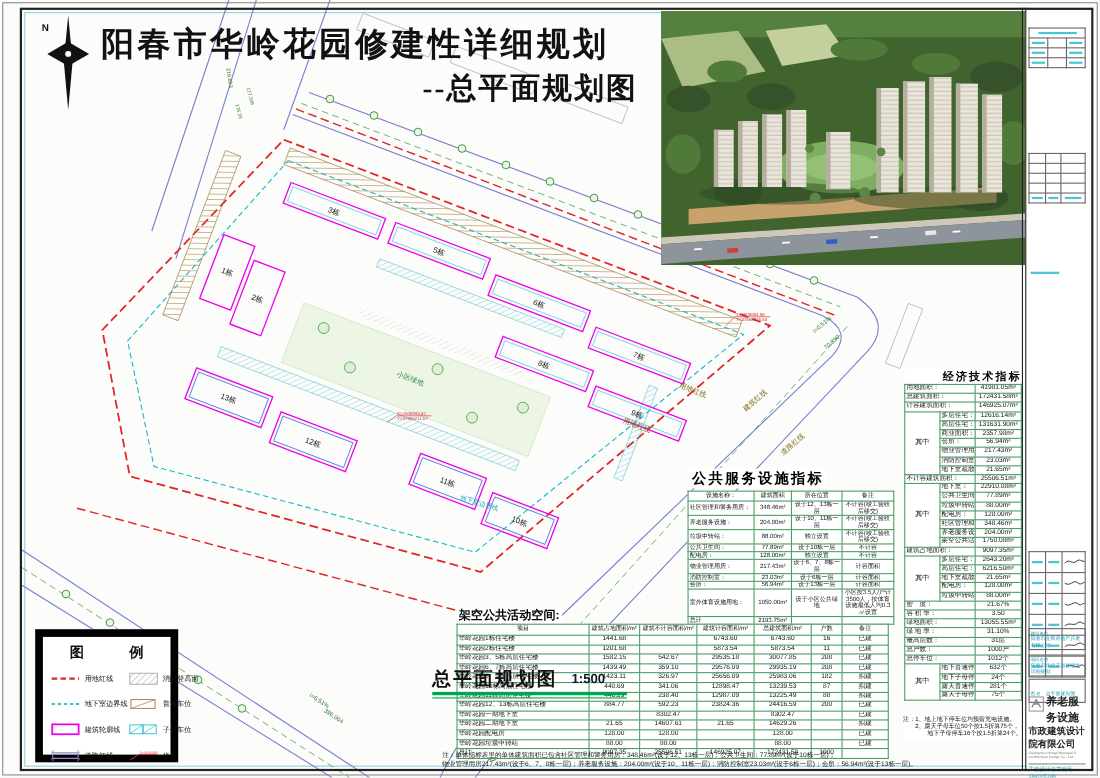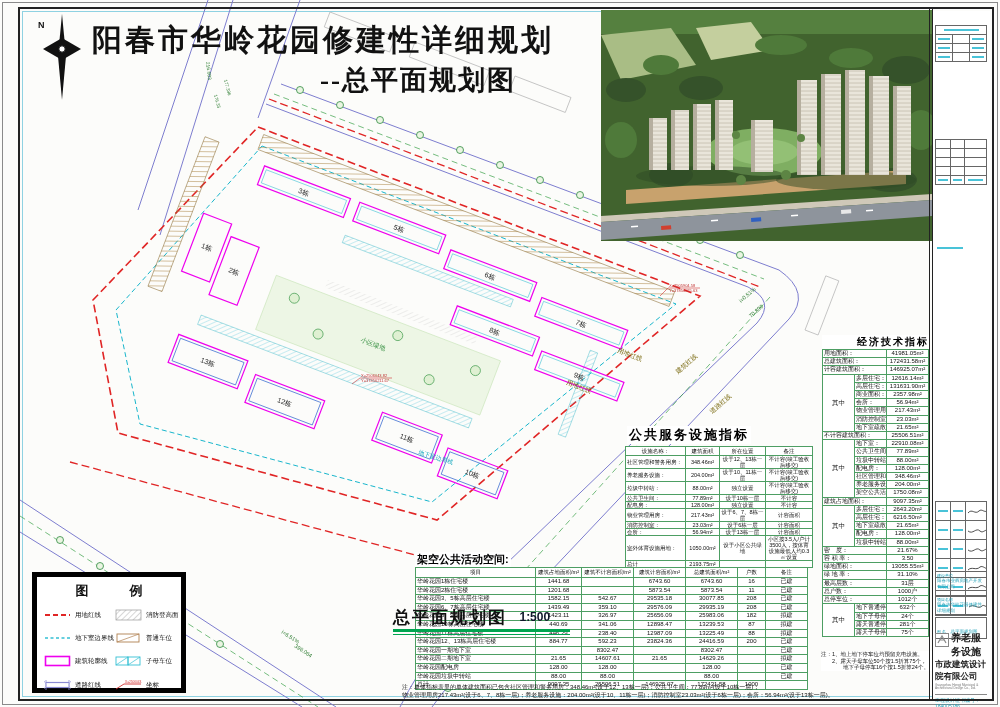--- a/index.html
+++ b/index.html
@@ -7,21 +7,21 @@
   body{font-family:"Liberation Sans",sans-serif}
   .sheet{position:relative;width:1000px;height:707px;background:#fcfcfa;overflow:hidden;margin:0 auto}
   .abs{position:absolute}
   
   .frame-outer{left:2px;top:2px;right:2px;bottom:2px;border:1px solid #8a8a8a;pointer-events:none}
   .frame-main{left:18px;top:7px;right:6px;bottom:6px;border:2px solid #222;pointer-events:none}
   .frame-cyan{left:22px;top:11px;right:10px;bottom:10px;border:1px solid #8fd2e2;pointer-events:none}
   .strip-divider{left:929px;top:7px;bottom:6px;width:4px;border-left:1px solid #222;border-right:1px solid #222;pointer-events:none}
   
   .title1{left:92px;top:20px;width:500px;font:bold 30px "Liberation Serif",serif;letter-spacing:3px;color:#111;z-index:5}
-  .title2{left:320px;top:62px;width:260px;font:bold 27px "Liberation Serif",serif;letter-spacing:2px;color:#111;text-align:left;z-index:5}
+  .title2{left:320px;top:62px;width:260px;font:bold 27px "Liberation Serif",serif;letter-spacing:2px;color:#111;text-align:right;z-index:5}
   .notice{left:220px;top:656px;font:27px "Liberation Serif",serif;color:#111;letter-spacing:1px;z-index:6}
   .scalewrap{left:393px;top:606px;z-index:6}
   .scalewrap .sl{font:bold 17px "Liberation Sans",sans-serif;letter-spacing:2px;color:#111;display:inline-block}
   .scalewrap .sv{font:bold 12px "Liberation Sans",sans-serif;color:#0f172a;display:inline-block;margin-left:8px;vertical-align:2px}
   .uline1{left:393px;top:629px;width:177px;height:2.5px;background:#00a550;z-index:6}
   .uline2{left:393px;top:634px;width:177px;height:1px;background:#00a550;z-index:6}
   
   table{border-collapse:collapse;table-layout:fixed;background:#fff}
   th,td{border:1px solid #4d9e63;color:#111;overflow:hidden}
   
@@ -39,21 +39,21 @@
   #pf-table td{font-size:5.5px;line-height:6px;padding:0 1px;text-align:center}
   #pf-table td:first-child{text-align:left}
   
   .unit-title{left:415px;top:552px;font:bold 11px "Liberation Sans",sans-serif;background:#fff;z-index:4;padding:0 2px}
   #unit-table{left:415px;top:567px;width:392px;z-index:4}
   #unit-table th{font-size:5.5px;line-height:9px;font-weight:normal;white-space:nowrap}
   #unit-table td{font-size:6px;line-height:7.6px;padding:0 1px;text-align:center;white-space:nowrap;height:7.6px}
   #unit-table td:first-child{text-align:left}
   .unit-notes{left:402px;top:684px;width:592px;font-size:6px;line-height:7.5px;color:#111;z-index:6;background:transparent}
   
-  .legend{left:32px;top:572px;width:154px;height:121px;border:5px solid #000000;background:#fff;z-index:4}
+  .legend{left:32px;top:572px;width:130px;height:121px;border:7px solid #000000;background:#fff;z-index:4}
   .legend .lg-title{text-align:center;font:bold 13px "Liberation Serif",serif;letter-spacing:14px;padding-top:5px;padding-left:14px;color:#111}
   .lg-item{position:absolute;height:14px}
   .lg-sym{position:absolute;left:0;top:0;width:27px;height:12px}
   .lg-lab{position:absolute;left:31px;top:2px;font-size:6.5px;white-space:nowrap;color:#111}
   
   .tb{z-index:7}
   .tb-grid{border-collapse:collapse}
   .tb-grid td{border:0.5px solid #666;height:9px;width:18px}
   .cyblob{display:block;margin:2px auto;width:70%;height:2px;background:#49c3d8}
   .tb-text{color:#1f9fb6}

